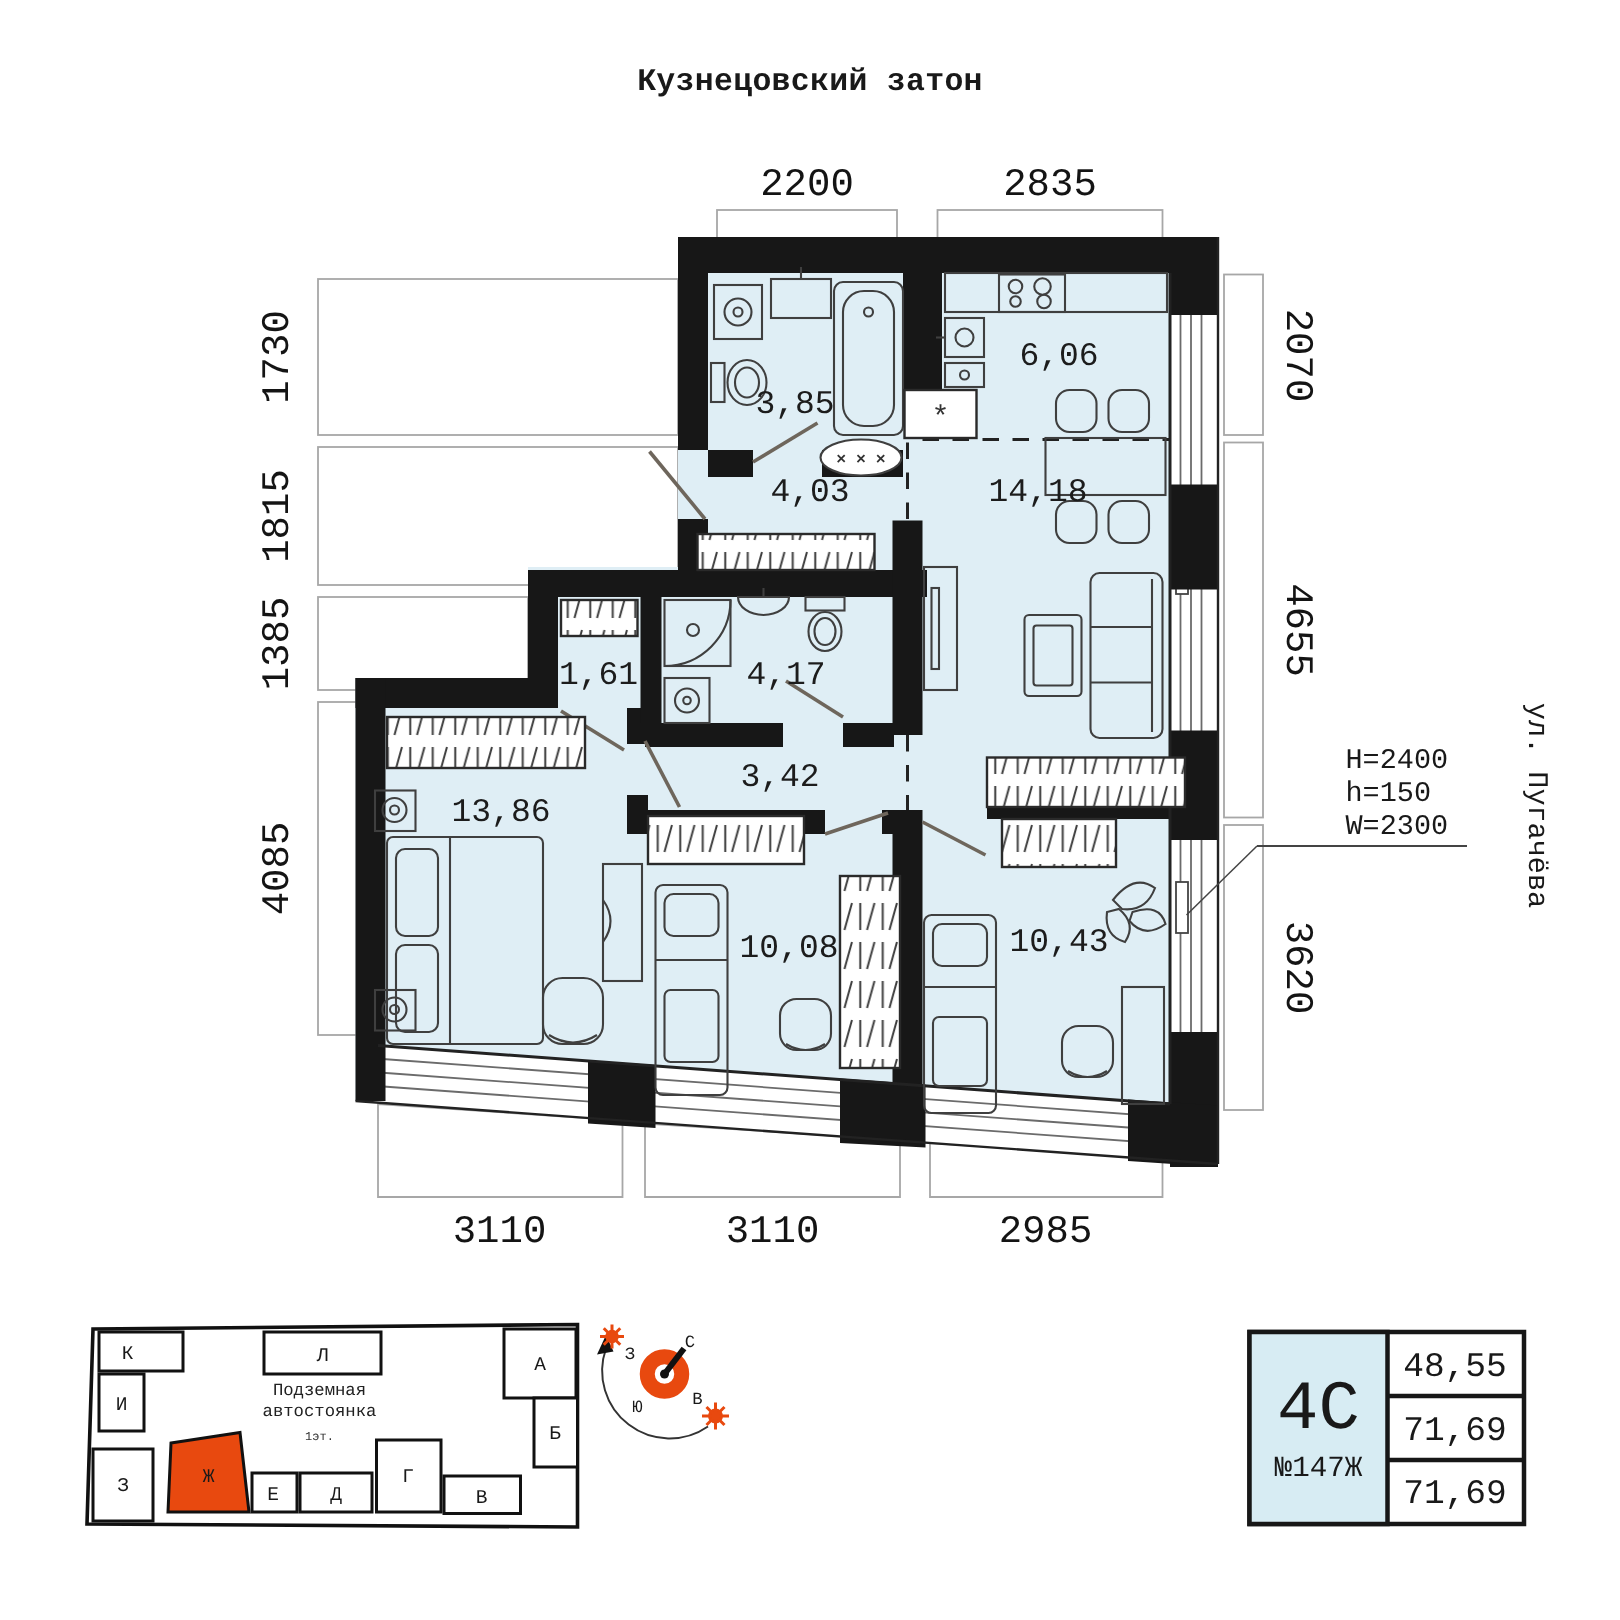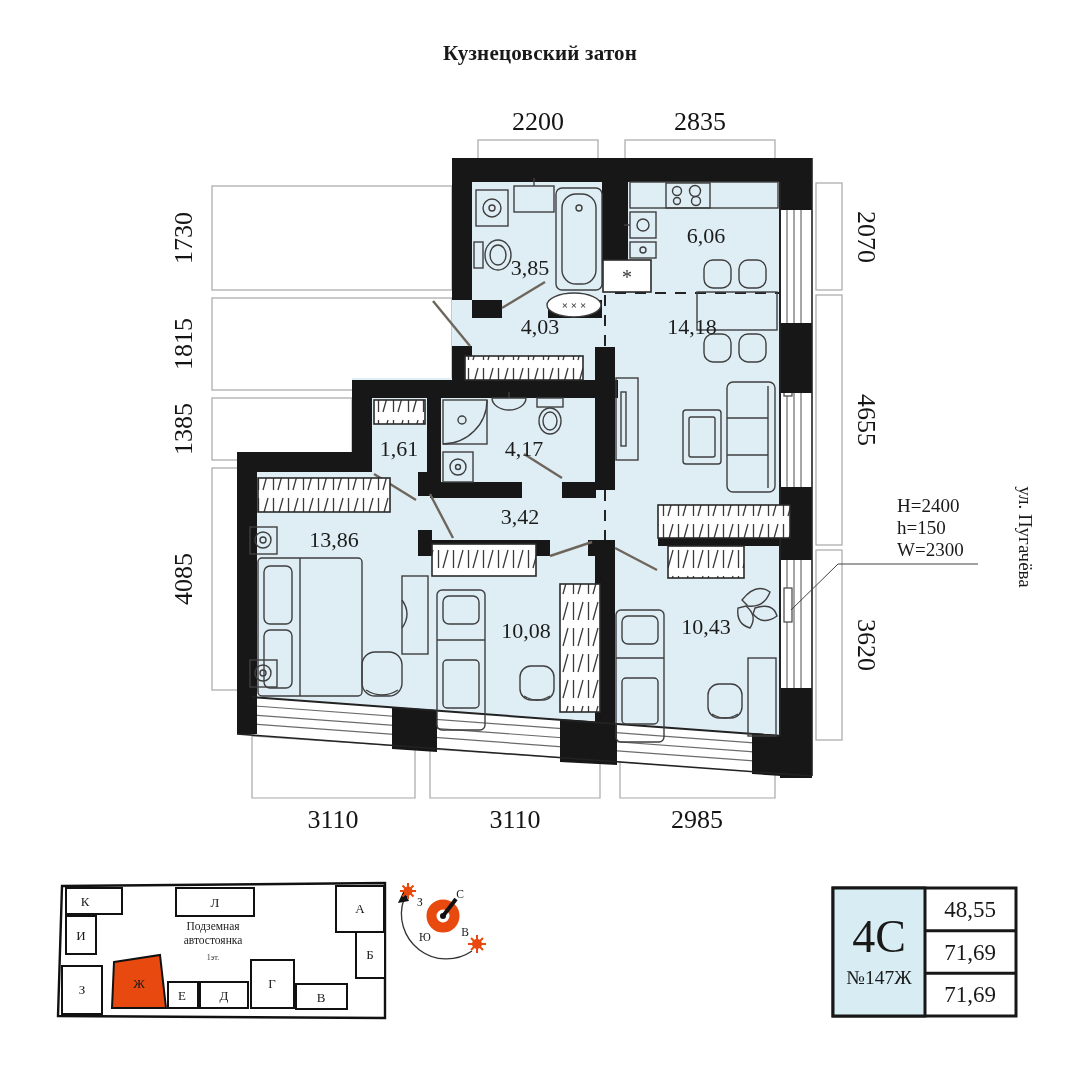--- a/index.html
+++ b/index.html
@@ -1,16 +1,16 @@
 <!DOCTYPE html>
 <html><head>
 <meta charset="utf-8">
 <style>
   html,body{margin:0;padding:0;background:#fff;}
-  .page{width:1080px;height:1080px;position:relative;font-family:Liberation Serif, serif;background:#fff;overflow:hidden;}
+  .page{width:1080px;height:1080px;position:relative;font-family:Liberation Mono, monospace;background:#fff;overflow:hidden;}
   svg{position:absolute;left:0;top:0;}
   text{fill:#191919;}
   .title{font-size:21px;font-weight:600;letter-spacing:.2px;}
   .dim{font-size:26px;font-weight:400;fill:#141414;}
   .area{font-size:22px;font-weight:500;fill:#1c1c1c;}
   .spec{font-size:19px;font-weight:400;}
   .street{font-size:19px;font-weight:400;}
   .mapletter{font-size:13px;font-weight:500;}
   .garage{font-size:11.5px;font-weight:400;fill:#222;}
   .garage-small{font-size:8px;font-weight:400;fill:#333;}

